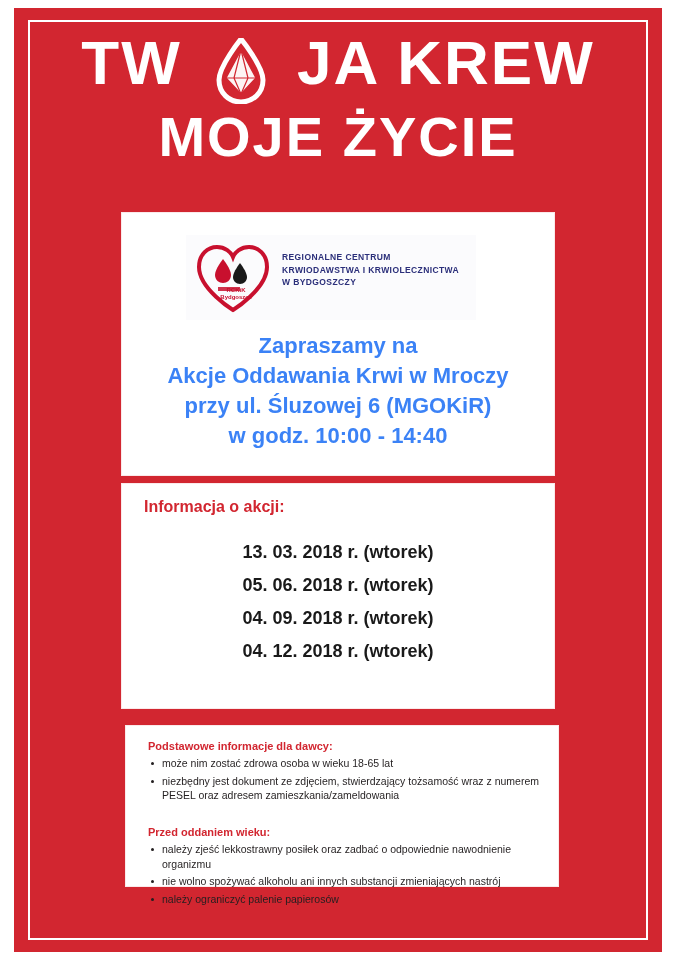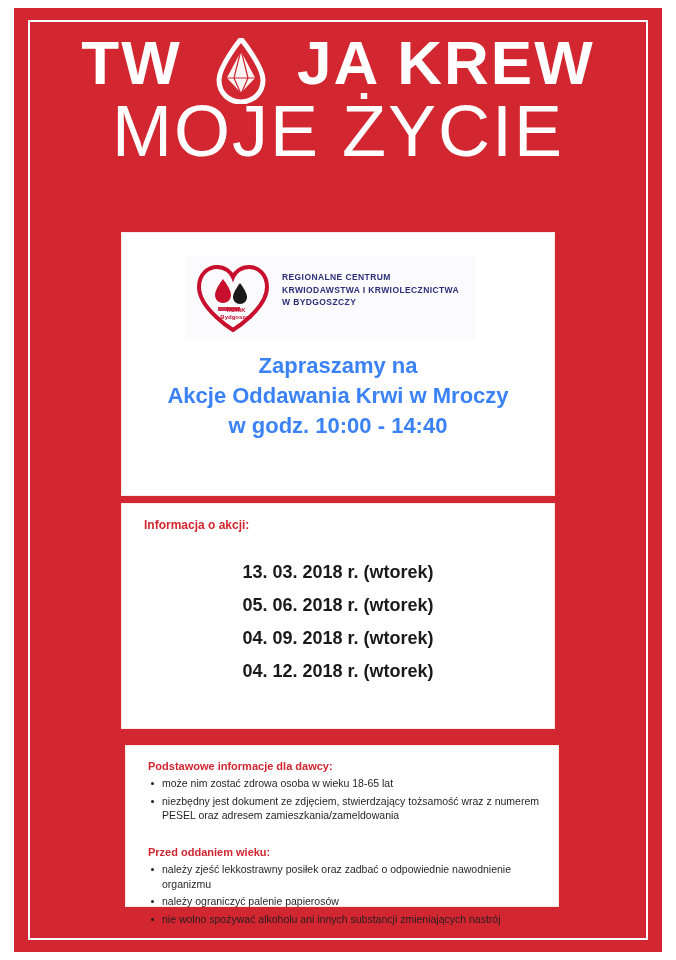--- a/index.html
+++ b/index.html
@@ -53,25 +53,26 @@
     color: #ffffff;
   }
   .headline .line1 {
     font-size: 62px;
     font-weight: bold;
     letter-spacing: 2px;
     line-height: 66px;
     white-space: nowrap;
   }
   .headline .line2 {
-    font-size: 72px;
-    font-weight: normal;
+    font-size: 56px;
+    font-weight: bold;
     letter-spacing: 2px;
     line-height: 70px;
     white-space: nowrap;
+    margin-top: 6px;
   }
   
   .droplet-wrap {
     position: absolute;
     left: 210px;
     top: 38px;
     width: 62px;
     height: 72px;
   }
   .droplet {
@@ -147,21 +148,21 @@
     left: 122px;
     top: 484px;
     width: 432px;
     height: 224px;
   }
   .dates-heading {
     position: absolute;
     left: 22px;
     top: 14px;
     color: #d22630;
-    font-size: 12px;
+    font-size: 16px;
     font-weight: bold;
   }
   .dates-list {
     position: absolute;
     left: 0;
     top: 52px;
     width: 432px;
     text-align: center;
     color: #1a1a1a;
     font-size: 18px;
@@ -210,21 +211,20 @@
     top: 6px;
     width: 3px;
     height: 3px;
     background: #231f20;
     border-radius: 50%;
   }
 
   
   .card {
     box-shadow: 0 0 0 1px rgba(255,255,255,0.9);
-    margin-top: 20px;
   }
 </style>
 </head>
 <body>
 
 <div class="poster">
 
   <div class="red-field"></div>
   <div class="inner-frame"></div>
 
@@ -260,20 +260,21 @@
       <div class="logo-text">
         <div>REGIONALNE CENTRUM</div>
         <div>KRWIODAWSTWA I KRWIOLECZNICTWA</div>
         <div>W BYDGOSZCZY</div>
       </div>
     </div>
 
     <div class="invite-text">
       <div>Zapraszamy na</div>
       <div>Akcje Oddawania Krwi w Mroczy</div>
+      <div>przy ul. Śluzowej 6 (MGOKiR)</div>
       <div>w godz. 10:00 - 14:40</div>
     </div>
   </div>
 
   <div class="card card-dates">
     <div class="dates-heading">Informacja o akcji:</div>
     <div class="dates-list">
       <div>13. 03. 2018 r. (wtorek)</div>
       <div>05. 06. 2018 r. (wtorek)</div>
       <div>04. 09. 2018 r. (wtorek)</div>
@@ -288,19 +289,19 @@
       <ul class="bullets">
         <li>może nim zostać zdrowa osoba w wieku 18-65 lat</li>
         <li>niezbędny jest dokument ze zdjęciem, stwierdzający tożsamość wraz z numerem PESEL oraz adresem zamieszkania/zameldowania</li>
       </ul>
     </div>
 
     <div class="info-block second">
       <p class="info-section-title">Przed oddaniem wieku:</p>
       <ul class="bullets">
         <li>należy zjeść lekkostrawny posiłek oraz zadbać o odpowiednie nawodnienie organizmu</li>
+        <li>nie wolno spożywać alkoholu ani innych substancji zmieniających nastrój</li>
         <li>należy ograniczyć palenie papierosów</li>
-        <li>nie wolno spożywać alkoholu ani innych substancji zmieniających nastrój</li>
       </ul>
     </div>
   </div>
 
 </div>
 
 </body></html>

